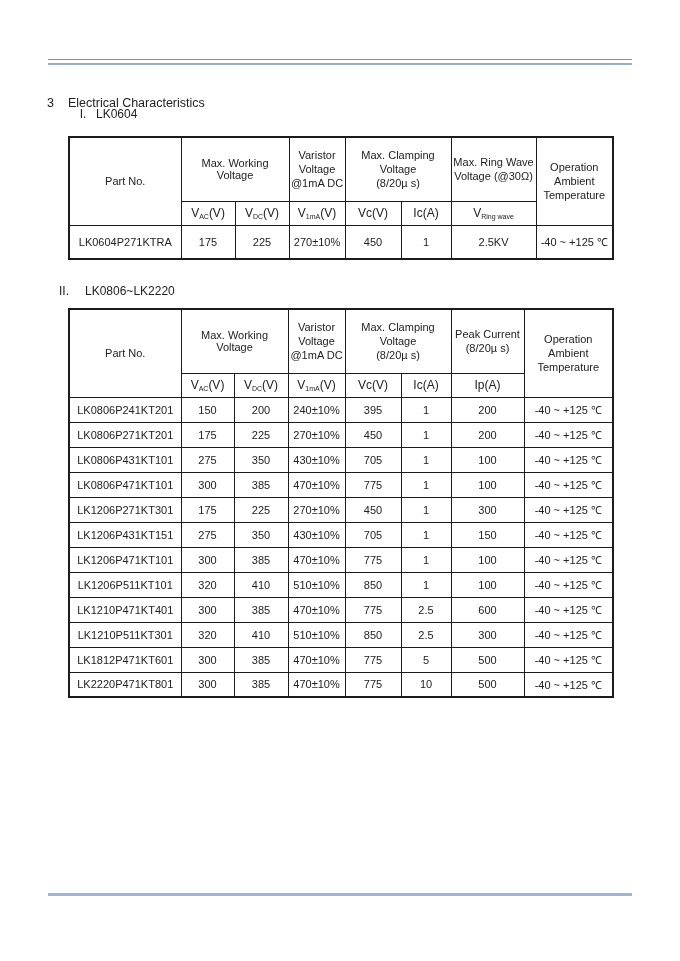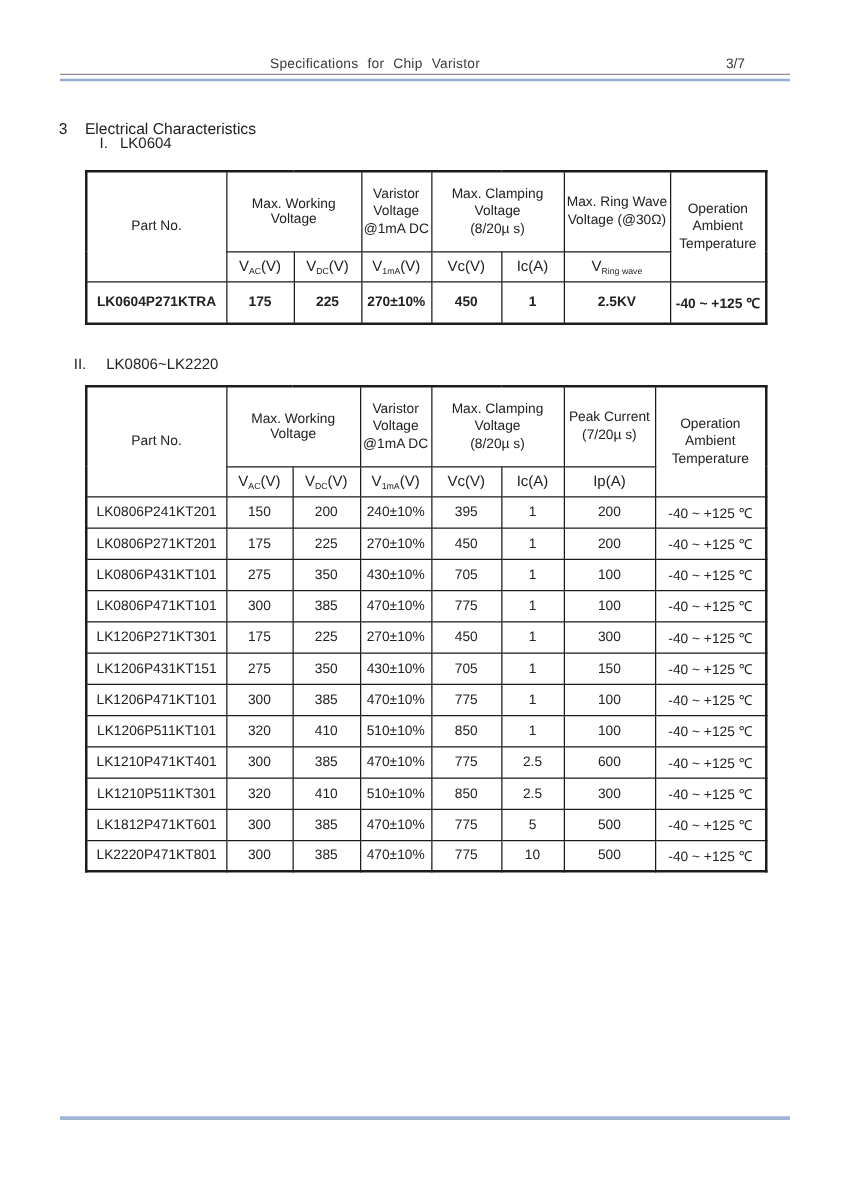--- a/index.html
+++ b/index.html
@@ -27,33 +27,29 @@
   
   table.spec { position:absolute; left:68px; width:544px; border-collapse:collapse; table-layout:fixed;
                border:2px solid #1c1c1c; font-size:11px; color:#222; }
   table#table1 { top:136px; }
   table#table2 { top:308px; }
   table.spec th, table.spec td { border:1px solid #1c1c1c; text-align:center; vertical-align:middle;
                font-weight:normal; padding:0 1px; overflow:hidden; }
   table.spec thead tr.h1 th { height:64px; }
   table.spec thead tr.h2 th { height:24px; font-size:12px; }
   table.spec tbody td { height:25px; }
-  #table1 tbody td { height:34px;font-weight:bold; }
+  #table1 tbody td { height:34px; }
   .pre { white-space:pre-line; line-height:14px; }
   sub { font-size:7px; vertical-align:baseline; position:relative; top:2px; letter-spacing:0; }
 </style>
 </head>
 <body>
 
 <div class="page">
 
-  <div class="hdr-text-row">
-    <span class="hdr-title">Specifications  for  Chip  Varistor</span>
-    <span class="hdr-page-num">3/7</span>
-  </div>
   <div class="hdr-line-gray" style="background: rgb(144, 144, 144);"></div>
   <div class="hdr-line-blue" style="background: rgb(150, 174, 210);"></div>
 
   <div class="section-heading">
     <span class="num">3</span><span>Electrical Characteristics</span>
   </div>
 
   <div class="sub-heading sub-heading-1">
     <span class="roman">I.</span><span>LK0604</span>
   </div>
@@ -125,21 +121,21 @@
     <thead>
       <tr class="h1">
         <th rowspan="2">Part No.</th>
         <th colspan="2">Max. Working Voltage</th>
         <th class="pre">Varistor
 Voltage
 @1mA DC</th>
         <th colspan="2" class="pre">Max. Clamping Voltage
 (8/20µ s)</th>
         <th class="pre">Peak Current
-(7/20µ s)</th>
+(8/20µ s)</th>
         <th rowspan="2" class="pre">Operation Ambient
 Temperature</th>
       </tr>
       <tr class="h2">
         <th><span>V</span><sub>AC</sub><span>(V)</span></th>
         <th><span>V</span><sub>DC</sub><span>(V)</span></th>
         <th><span>V</span><sub>1mA</sub><span>(V)</span></th>
         <th>Vc(V)</th>
         <th>Ic(A)</th>
         <th>Ip(A)</th>

